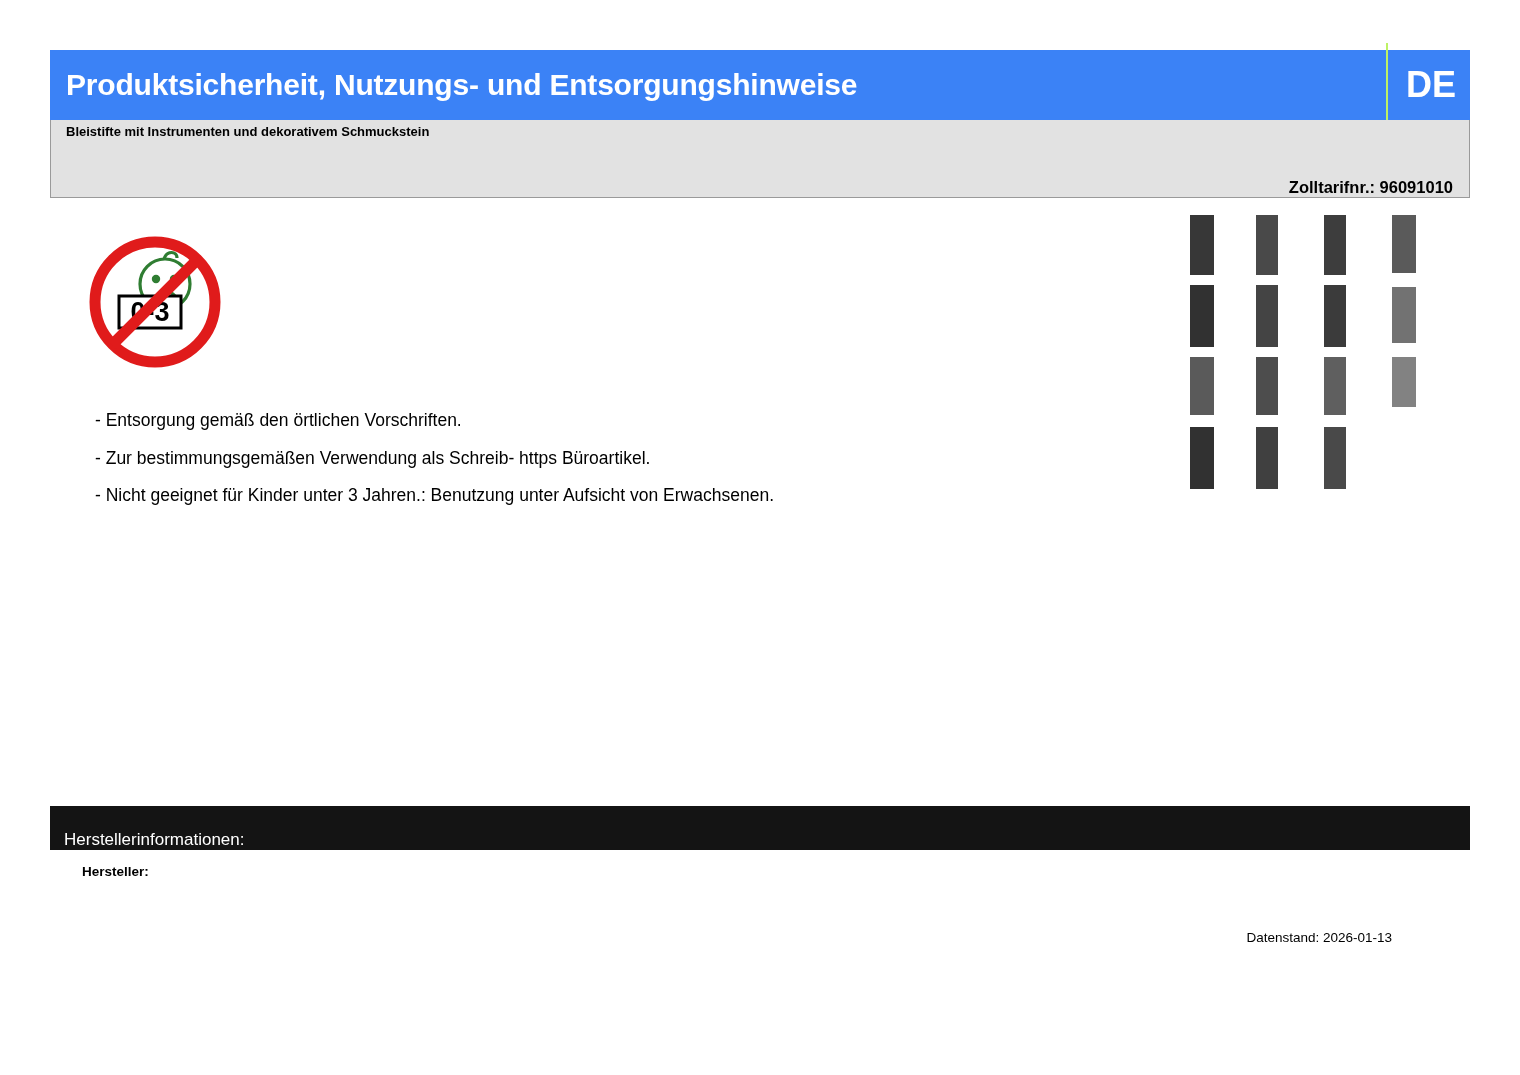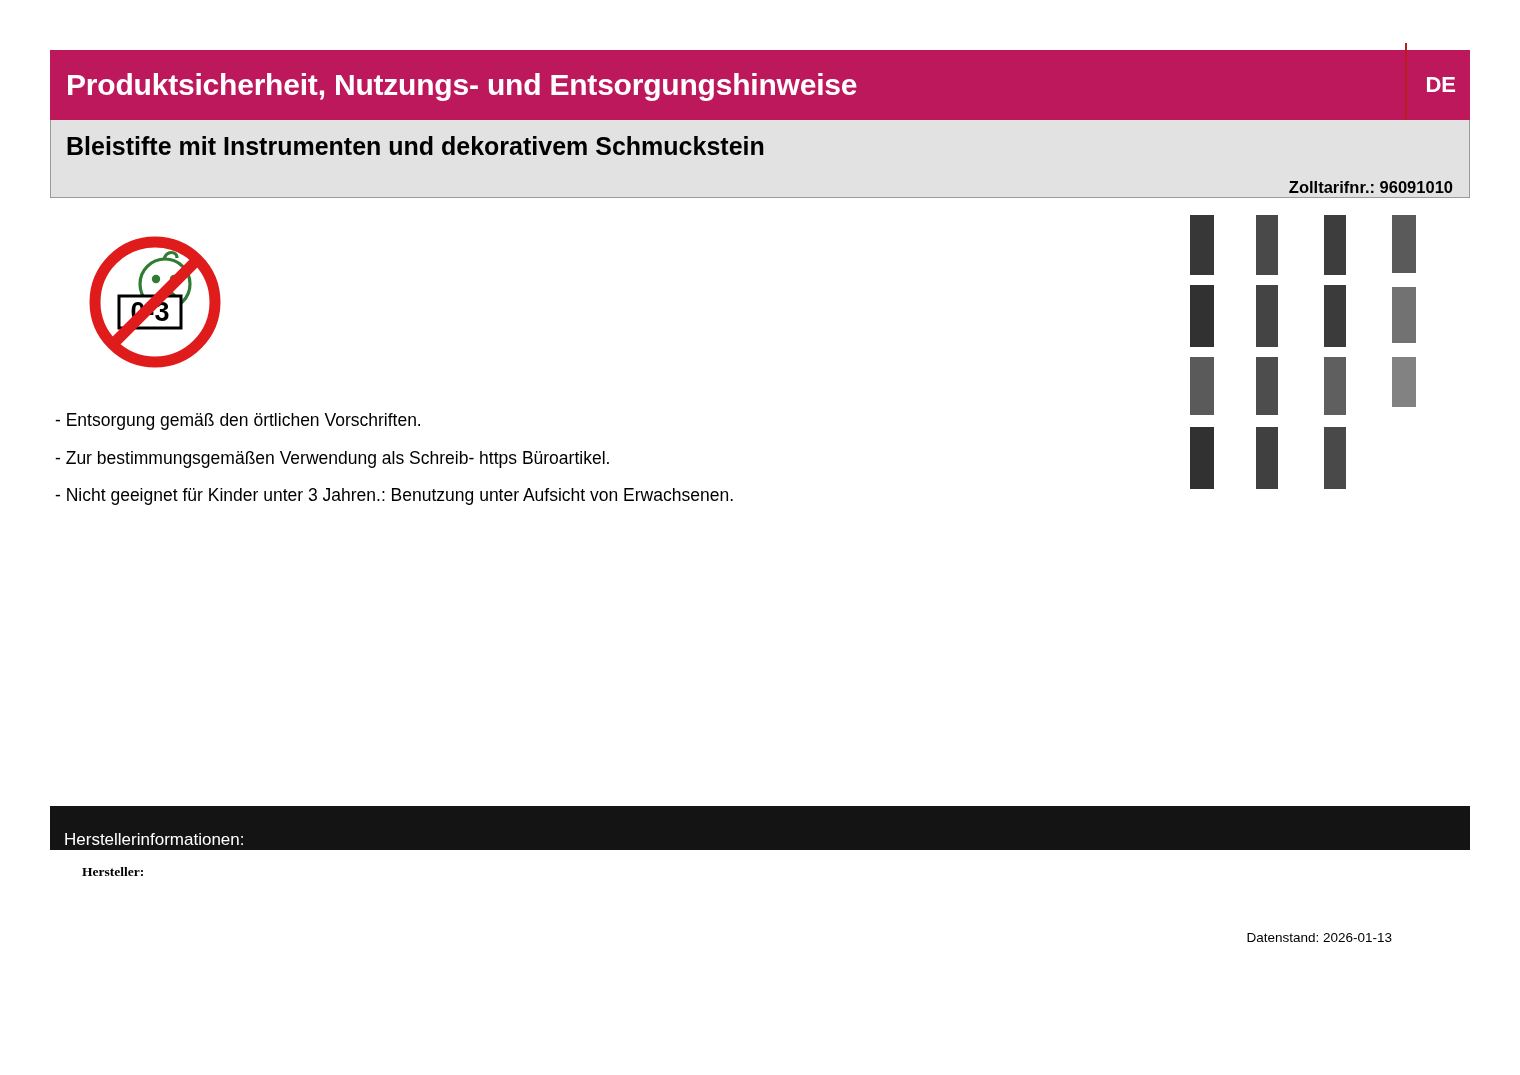--- a/index.html
+++ b/index.html
@@ -24,60 +24,60 @@
   }
 
   
   .header-wrap {
     position: absolute;
     left: 50px;
     top: 50px;
     width: 1420px;
   }
   .header-bar {
-    background: #be185d;
+    background: #3b82f6;
     color: #ffffff;
     height: 70px;
     display: flex;
     align-items: center;
     justify-content: space-between;
     box-sizing: border-box;
     padding: 0 0 0 16px;
   }
   .header-title {
     font-size: 30px;
     font-weight: bold;
     letter-spacing: -0.2px;
     line-height: 1;
   }
   .header-lang {
-    font-size: 22px;
+    font-size: 36px;
     font-weight: bold;
     padding-right: 14px;
-    border-left: 2px solid #b91c1c;
+    border-left: 2px solid #bef264;
     height: 84px;
     display: flex;
     align-items: center;
     padding-left: 18px;
     box-sizing: border-box;
   }
 
   .subheader {
     background: #e2e2e2;
     border: 1px solid #9a9a9a;
     border-top: none;
     box-sizing: border-box;
     height: 78px;
     position: relative;
   }
   .subheader-title {
     position: absolute;
     left: 15px;
-    top: 12px;
-    font-size: 25px;
+    top: 4px;
+    font-size: 13px;
     font-weight: bold;
   }
   .subheader-tariff {
     position: absolute;
     right: 16px;
     bottom: 0;
     font-size: 16.5px;
     font-weight: bold;
   }
 
@@ -96,20 +96,21 @@
     position: absolute;
     left: 55px;
     top: 412px;
     width: 1000px;
   }
   .note-line {
     font-size: 17.5px;
     line-height: 1;
     margin-bottom: 20px;
     white-space: nowrap;
+    margin-left: 40px;
   }
 
   
   .stamp-grid {
     position: absolute;
     left: 1190px;
     top: 215px;
     width: 255px;
     height: 280px;
   }
@@ -142,21 +143,20 @@
     top: 860px;
     width: 1420px;
     height: 26px;
   }
   .mfr-key {
     position: absolute;
     left: 32px;
     top: 4px;
     font-size: 13.5px;
     font-weight: bold;
-    font-family: Liberation Serif, serif;
   }
   .mfr-val {
     position: absolute;
     left: 208px;
     top: 4px;
     font-size: 13.5px;
   }
 
   .datestand {
     position: absolute;

